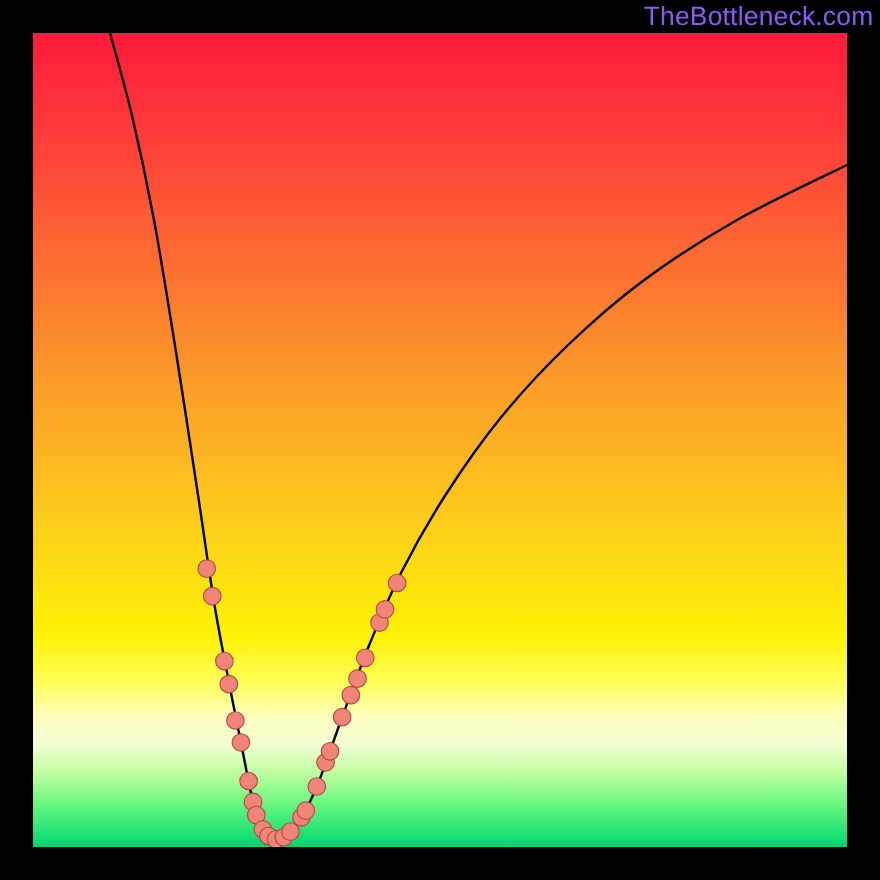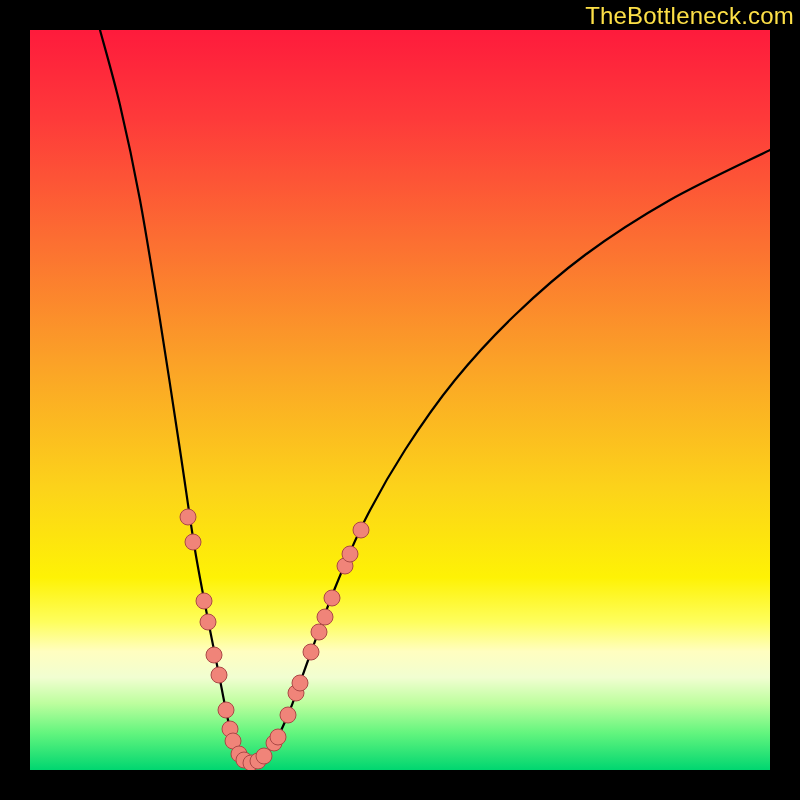--- a/index.html
+++ b/index.html
@@ -32,21 +32,21 @@
     top: 0;
     width: 740px;
     height: 740px;
   }
   .watermark {
     position: absolute;
     top: 2px;
     right: 6px;
     font-family: Arial, Helvetica, sans-serif;
     font-size: 24px;
-    color: #fde047;
+    color: #8b5cf6;
     letter-spacing: 0.2px;
     font-weight: 500;
   }
   svg.curve {
     position: absolute;
     left: 0;
     top: 0;
     width: 740px;
     height: 740px;
   }

